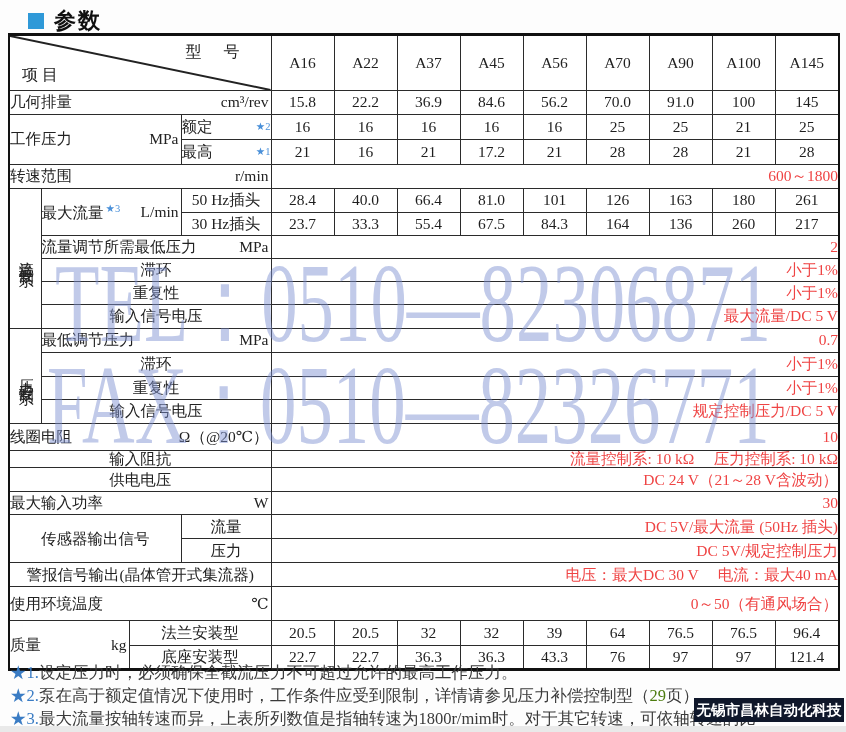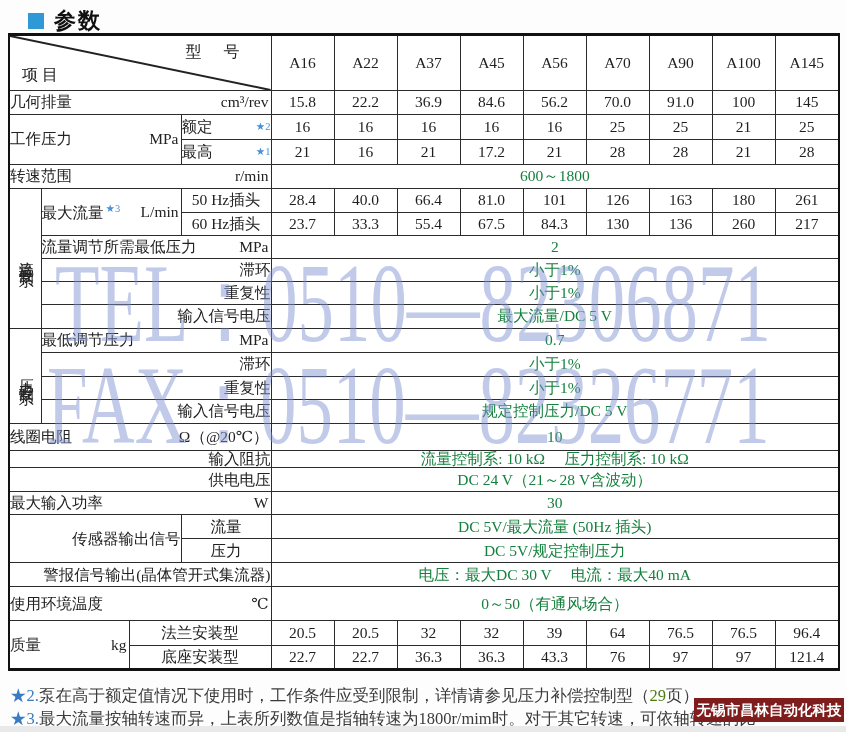--- a/index.html
+++ b/index.html
@@ -9,24 +9,24 @@
   #titlebar{position:absolute;left:28px;top:6px;display:flex;align-items:center;gap:10px;}
   #title-square{width:16px;height:16px;background:#2f99d8;display:inline-block;}
   #title-text{font-family:Liberation Mono, monospace;font-weight:bold;
               font-size:22px;color:#101010;letter-spacing:2px;}
   
   #spec-table{position:absolute;left:8px;top:33px;width:830px;border-collapse:collapse;
               table-layout:fixed;}
   #spec-table td{border:1px solid #2b2b2b;padding:0;font-size:15.5px;line-height:1.05;
                  vertical-align:middle;background:#fff;overflow:hidden;}
   #spec-table{border:2px solid #111;border-top:3px solid #111;border-bottom:3px solid #111;}
-  td.lbl{background:#b9d8ec;text-align:right;padding:1px 6px 1px 8px;}
+  td.lbl{background:#b9d8ec;text-align:center;padding:1px 6px 1px 8px;}
   td.sub{background:#b9d8ec;text-align:center;padding:1px 4px;}
   td.val{text-align:center;font-size:15px;color:#1e1e1e;}
-  td.merged{text-align:center;font-size:15.5px;color:#15803d;}
+  td.merged{text-align:right;font-size:15.5px;color:#ef4444;}
   .flexcell{display:flex;justify-content:space-between;align-items:center;width:100%;}
   .unit{padding-right:2px;white-space:nowrap;}
   .star{color:#4a90d9;font-size:10.5px;vertical-align:super;padding-left:2px;white-space:nowrap;}
   td.vert{background:#b9d8ec;text-align:center;padding:0;}
   .vtext{writing-mode:vertical-rl;text-orientation:upright;letter-spacing:3px;
          font-size:15px;margin:0 auto;}
   
   tr.hdr td{border-bottom:3px solid #111;background:#b9d8ec;height:54px;}
   td.diag{position:relative;background:#b9d8ec;}
   td.diag svg{position:absolute;left:0;top:0;width:100%;height:100%;}
@@ -40,21 +40,21 @@
   .fn-link{color:#4d7c0f;text-align:center;}
   
   #watermark{position:absolute;left:3px;top:0;width:846px;height:732px;pointer-events:none;
              z-index:5;overflow:hidden;}
   .wm-line{position:absolute;white-space:nowrap;font-family:"Liberation Serif","DejaVu Serif",serif;
            font-size:112px;color:rgba(125,145,210,0.48);transform:scaleX(0.65);
            transform-origin:left center;letter-spacing:0px;}
   #wm1{left:52px;top:228px;}
   #wm2{left:44px;top:330px;}
   
-  #badge{position:absolute;left:694px;top:698px;width:150px;height:24px;background:#7f1d1d;
+  #badge{position:absolute;left:694px;top:698px;width:150px;height:24px;background:#0f172a;
          color:#fff;font-family:"Liberation Sans","DejaVu Sans",sans-serif;font-weight:bold;
          font-size:14.5px;display:flex;align-items:center;justify-content:center;
          white-space:nowrap;z-index:6;letter-spacing:0;}
   #bottom-strip{position:absolute;left:0;top:726px;width:846px;height:6px;background:#e9e9e9;}
 </style>
 </head>
 <body>
 
 <div id="page">
 
@@ -184,27 +184,27 @@
       <td class="val">40.0</td>
       <td class="val">66.4</td>
       <td class="val">81.0</td>
       <td class="val">101</td>
       <td class="val">126</td>
       <td class="val">163</td>
       <td class="val">180</td>
       <td class="val">261</td>
     </tr>
     <tr style="height:23px">
-      <td class="sub">60 Hz插头</td>
+      <td class="sub">30 Hz插头</td>
       <td class="val">23.7</td>
       <td class="val">33.3</td>
       <td class="val">55.4</td>
       <td class="val">67.5</td>
       <td class="val">84.3</td>
-      <td class="val">130</td>
+      <td class="val">164</td>
       <td class="val">136</td>
       <td class="val">260</td>
       <td class="val">217</td>
     </tr>
     <tr style="height:23px">
       <td colspan="3" class="lbl">
         <span class="flexcell">
               <span>流量调节所需最低压力</span>
         <span class="unit">MPa</span>
             </span>
@@ -329,20 +329,23 @@
       <td class="val">36.3</td>
       <td class="val">43.3</td>
       <td class="val">76</td>
       <td class="val">97</td>
       <td class="val">97</td>
       <td class="val">121.4</td>
     </tr>
   </tbody>
     </table>
 
+  <div class="footnote" style="top:662px">
+    <span class="fn-marker">★1.</span><span>设定压力时，必须确保全截流压力不可超过允许的最高工作压力。</span>
+  </div>
   <div class="footnote" style="top:685px">
     <span class="fn-marker">★2.</span><span>泵在高于额定值情况下使用时，工作条件应受到限制，详情请参见压力补偿控制型（</span><span class="fn-link">29</span><span>页）。</span>
   </div>
   <div class="footnote" style="top:708px">
     <span class="fn-marker">★3.</span><span>最大流量按轴转速而异，上表所列数值是指轴转速为1800r/mim时。对于其它转速，可依轴转速的比</span>
   </div>
 
   <div id="watermark">
     <div id="wm1" class="wm-line">TEL：0510—82306871</div>
     <div id="wm2" class="wm-line">FAX：0510—82326771</div>

